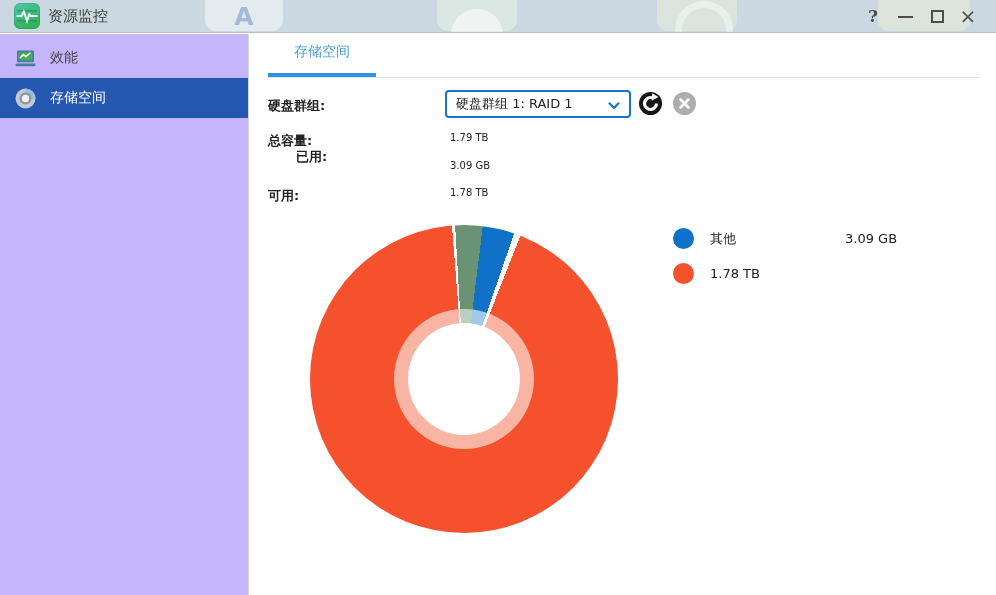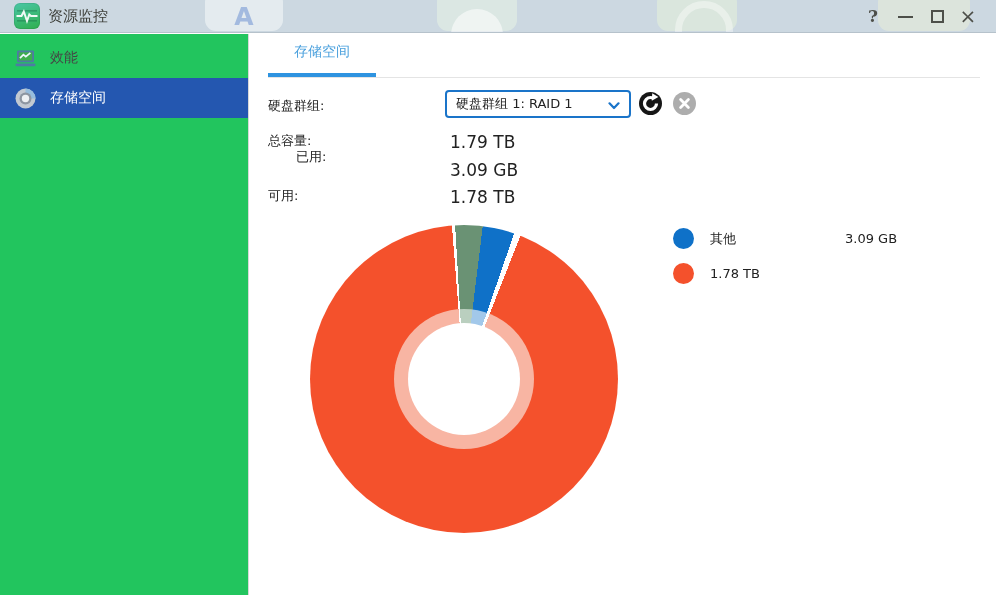--- a/index.html
+++ b/index.html
@@ -30,35 +30,35 @@
          color:#4d4f49; cursor:pointer; }
   .ctl-help  { left:858px; font-size:17px; font-weight:bold; font-family:"DejaVu Serif","Liberation Serif",serif; }
   .ctl-min   { left:890px; }
   .ctl-min i { display:inline-block; width:15px; border-top:2px solid #4d4f49; vertical-align:middle; }
   .ctl-max   { left:922px; }
   .ctl-max i { display:inline-block; width:13px; height:13px; border:2px solid #4d4f49; vertical-align:middle; }
   .ctl-close { left:953px; font-size:20px; }
 
   
   .sidebar { position:absolute; top:34px; left:0; width:249px; bottom:0;
-             background:#22c55e; border-right:1px solid #d8d8d8; padding-top:4px; }
+             background:#c4b5fd; border-right:1px solid #d8d8d8; padding-top:4px; }
   .side-item { height:40px; display:flex; align-items:center; padding-left:14px;
                font-size:14px; color:#454545; cursor:pointer; }
   .side-item .ic { width:23px; height:23px; margin-right:13px; flex:0 0 auto; }
   .side-item.selected { background:#2457b0; color:#ffffff; }
 
   
   .main { position:absolute; top:34px; left:250px; right:0; bottom:0; background:#fff; }
   .tab { position:absolute; left:18px; top:9px; width:108px; height:26px; text-align:center;
          font-size:14px; color:#4aa0dd; cursor:pointer; }
   .tab-underline { position:absolute; left:18px; top:39px; width:108px; height:4px; background:#2e93e0; }
   .tab-divider { position:absolute; left:18px; right:16px; top:43px; height:1px; background:#e4e4e4; }
 
-  .flabel { position:absolute; left:18px; font-size:13px; color:#222; }
-  .fvalue { position:absolute; left:200px; font-size:17px; color:#222; }
+  .flabel { position:absolute; left:18px; font-size:13px; color:#222;font-weight:bold; }
+  .fvalue { position:absolute; left:200px; font-size:10px; color:#222; }
 
   .dropdown { position:absolute; left:195px; top:56px; width:186px; height:28px;
               border:2px solid #1a74c9; border-radius:4px; background:#fff;
               display:flex; align-items:center; padding:0 9px; cursor:pointer; }
   .dropdown .val { flex:1; font-size:13px; color:#222; white-space:nowrap; overflow:hidden; }
   .round-btn { position:absolute; top:58px; width:23px; height:23px; cursor:pointer; border:none; background:none; padding:0; }
   .btn-refresh { left:389px; }
   .btn-clear   { left:423px; }
 
   

